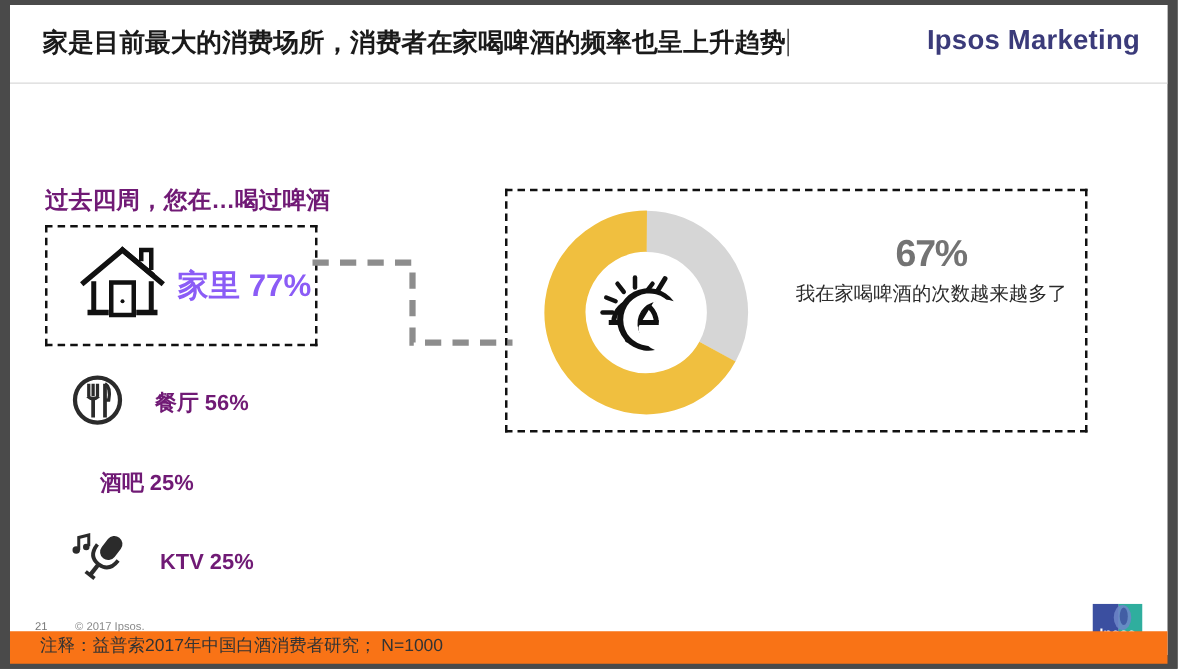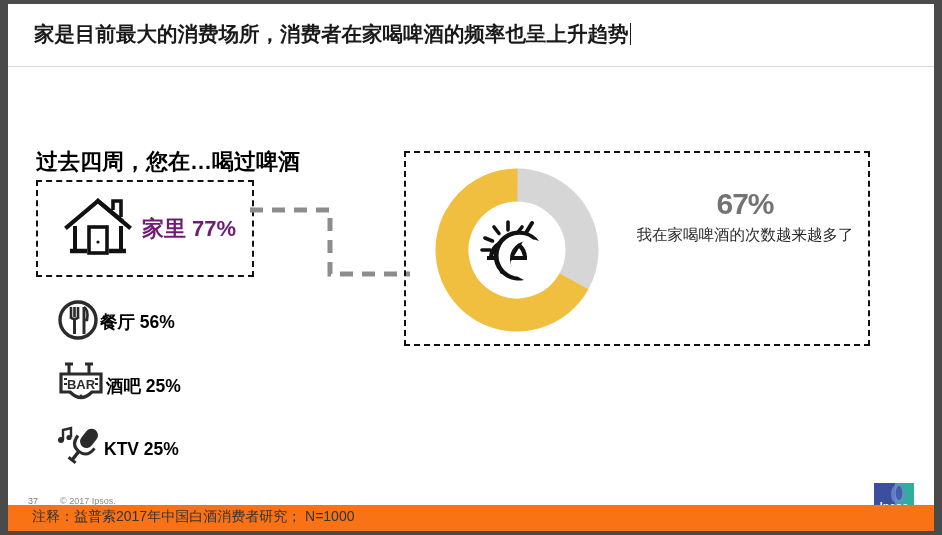--- a/index.html
+++ b/index.html
@@ -70,23 +70,23 @@
     color: #3b3b7a;
     letter-spacing: 0.2px;
     white-space: nowrap;
   }
 
   
   #question-label {
     position: absolute;
     left: 28px;
     top: 143px;
-    font-size: 22px;
-    font-weight: bold;
-    color: #000000;
+    font-size: 19px;
+    font-weight: bold;
+    color: #701a75;
     white-space: nowrap;
   }
 
   #home-box {
     position: absolute;
     left: 28px;
     top: 176px;
     width: 218px;
     height: 97px;
     border: 2px dashed #111111;
@@ -95,38 +95,39 @@
   #home-row {
     position: absolute;
     left: 0; top: 0;
     width: 100%; height: 100%;
     display: flex;
     align-items: center;
     padding-left: 26px;
     box-sizing: border-box;
   }
   .home-label {
-    font-size: 22px;
-    font-weight: bold;
-    color: #701a75;
+    font-size: 25px;
+    font-weight: bold;
+    color: #8b5cf6;
     margin-left: 10px;
     white-space: nowrap;
   }
 
   .venue-row {
     position: absolute;
     left: 48px;
     display: flex;
     align-items: center;
     height: 54px;
   }
   .venue-label {
     font-size: 17.5px;
     font-weight: bold;
-    color: #000000;
+    color: #701a75;
+    margin-left: 24px;
     white-space: nowrap;
   }
   #venue-row-1 { top: 291px; }
   #venue-row-2 { top: 355px; }
   #venue-row-3 { top: 418px; }
 
   
   #connector { position: absolute; left: 240px; top: 200px; }
 
   
@@ -224,20 +225,21 @@
   }
 </style>
 </head>
 <body>
 
 <div id="slide-frame">
   <div id="slide">
 
     <div id="header">
       <div id="slide-title"><span>家是目前最大的消费场所，消费者在家喝啤酒的频率也呈上升趋势</span><span id="title-caret"></span></div>
+      <div id="brand-wordmark">Ipsos Marketing</div>
     </div>
 
     <div id="question-label">过去四周，您在…喝过啤酒</div>
 
     <div id="home-box">
       <div id="home-row">
         <span>
           <svg width="68" height="62" viewBox="0 0 68 62" fill="none" xmlns="http://www.w3.org/2000/svg">
             <path d="M3 31 L34 5 L57 24" stroke="#111" stroke-width="4.2" stroke-linecap="square" fill="none"></path>
             <path d="M34 5 L65 31" stroke="#111" stroke-width="4.2" stroke-linecap="square" fill="none"></path>
@@ -260,30 +262,20 @@
           <path d="M14 19 Q18.5 23 23 19" stroke="#2b2b2b" stroke-width="2.6" fill="none"></path>
           <path d="M18.5 21 L18.5 36" stroke="#2b2b2b" stroke-width="3"></path>
           <path d="M28 9 L28 36" stroke="#2b2b2b" stroke-width="3"></path>
           <path d="M28 9 Q33 12 31 22 L28 22" stroke="#2b2b2b" stroke-width="2.6" fill="none"></path>
         </svg>
       </span>
       <span class="venue-label">餐厅 56%</span>
     </div>
 
     <div class="venue-row" id="venue-row-2">
-      <span>
-        <svg width="50" height="46" viewBox="0 0 50 46" xmlns="http://www.w3.org/2000/svg">
-          <path d="M13 3 L13 13 M33 3 L33 13" stroke="#2b2b2b" stroke-width="3"></path>
-          <path d="M9 3 L17 3 M29 3 L37 3" stroke="#2b2b2b" stroke-width="3"></path>
-          <path d="M5 13 L45 13 L45 31 L36 31 Q25 42 14 31 L5 31 Z" stroke="#2b2b2b" stroke-width="3.2" fill="none"></path>
-          <text x="25" y="28" font-family="Liberation Sans, sans-serif" font-size="13" font-weight="bold" fill="#2b2b2b" text-anchor="middle">BAR</text>
-          <path d="M8 18 L11 18 M8 23 L11 23 M39 18 L42 18 M39 23 L42 23" stroke="#2b2b2b" stroke-width="2.2"></path>
-          <circle cx="25" cy="35" r="1.4" fill="#2b2b2b"></circle>
-        </svg>
-      </span>
       <span class="venue-label">酒吧 25%</span>
     </div>
 
     <div class="venue-row" id="venue-row-3">
       <span>
         <svg width="48" height="46" viewBox="0 0 48 46" xmlns="http://www.w3.org/2000/svg">
           <g transform="rotate(38 28 20)">
             <rect x="22" y="2" width="13" height="21" rx="6.5" fill="#2b2b2b"></rect>
             <path d="M18 17 Q18 29 28.5 29 Q39 29 39 17" stroke="#2b2b2b" stroke-width="3" fill="none"></path>
             <path d="M28.5 29 L28.5 40" stroke="#2b2b2b" stroke-width="3.4"></path>
@@ -329,21 +321,21 @@
             <path d="M60 34 A21 21 0 1 0 48 66 A17.5 17.5 0 1 1 60 34 Z" fill="#fff"></path>
           </svg>
         </div>
       </div>
       <div id="insight-text">
         <div id="insight-value">67%</div>
         <div id="insight-caption">我在家喝啤酒的次数越来越多了</div>
       </div>
     </div>
 
-    <div id="footer-page">37</div>
+    <div id="footer-page">21</div>
     <div id="footer-copyright">© 2017 Ipsos.</div>
     <div id="footer-logo">
       <svg width="44" height="40" viewBox="0 0 44 40" xmlns="http://www.w3.org/2000/svg">
         <defs>
           <clipPath id="logoClip">
             <path d="M2 1 H42 V29 Q42 34 36 37 L22 39 L8 37 Q2 34 2 29 Z"></path>
           </clipPath>
         </defs>
         <g clip-path="url(#logoClip)">
           <rect x="0" y="0" width="23" height="40" fill="#3b4fa0"></rect>

